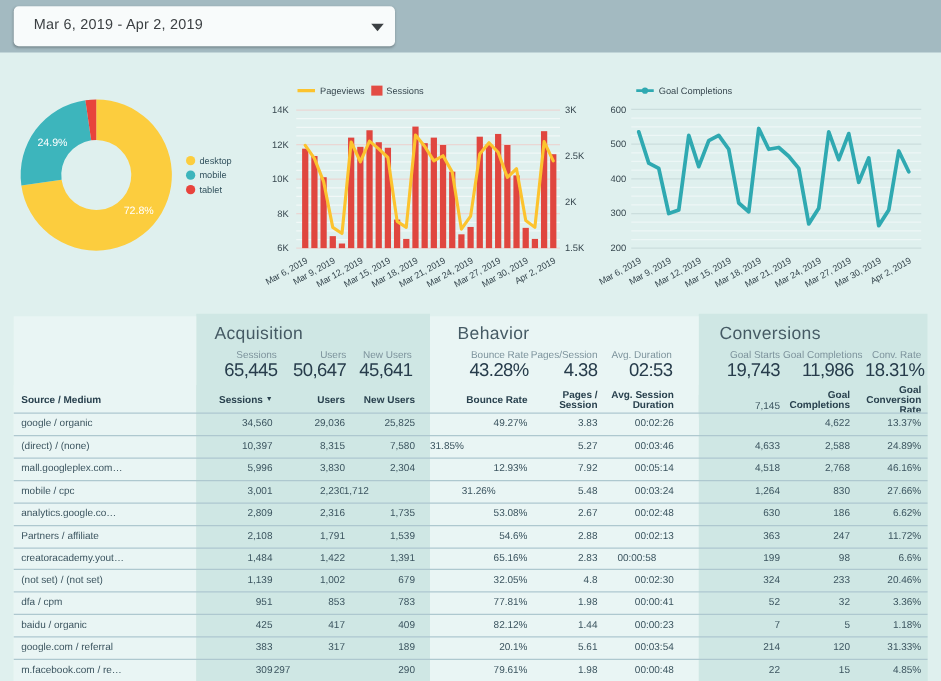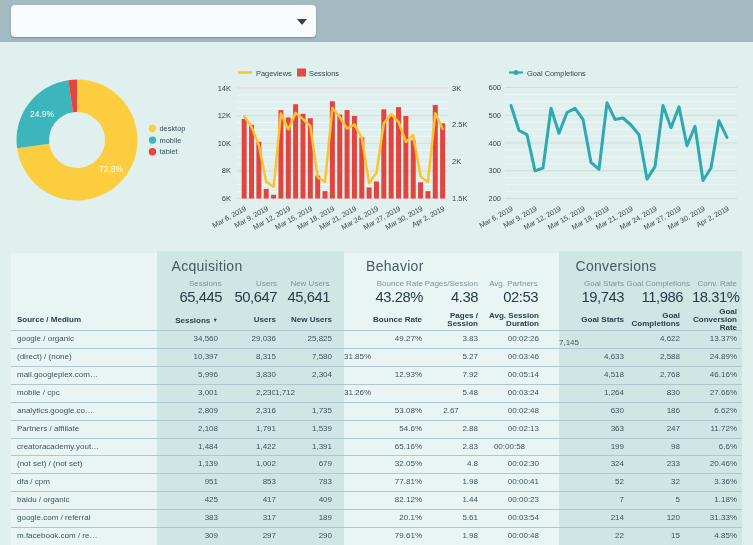--- a/index.html
+++ b/index.html
@@ -19,20 +19,21 @@
 .hc.l{justify-content:center;}
 .dc{position:absolute;font-size:8px;color:#3b545f;line-height:17.92px;box-sizing:border-box;
  white-space:nowrap;overflow:hidden;}
 .hc.a,.dc.a,.hc.c,.dc.c{background:#cfe7e4;}
 .hc.l,.dc.l,.hc.b,.dc.b{background:#e9f5f4;}
 text{font-family:"Liberation Sans",sans-serif;}
 </style></head>
 <body>
 <div class="topbar"></div>
 <div class="datebox">
+    <div class="txt">Mar 6, 2019 - Apr 2, 2019</div>
     <div class="arr"></div>
   </div>
 <svg width="753" height="215" viewBox="0 40 753 215" style="position:absolute;left:0;top:40px">
 <path d="M77.00 79.50 A60.5 60.5 0 1 1 17.08 148.34 L49.27 143.86 A28 28 0 1 0 77.00 112.00 Z" fill="#fccd3e"></path>
 <path d="M17.08 148.34 A60.5 60.5 0 0 1 68.29 80.13 L72.97 112.29 A28 28 0 0 0 49.27 143.86 Z" fill="#3db5bc"></path>
 <path d="M68.29 80.13 A60.5 60.5 0 0 1 77.00 79.50 L77.00 112.00 A28 28 0 0 0 72.97 112.29 Z" fill="#e8433c"></path>
 <text x="42" y="116.5" font-size="8.5" fill="#ffffff" text-anchor="middle">24.9%</text>
 <text x="111" y="171.5" font-size="8.5" fill="#ffffff" text-anchor="middle">72.8%</text>
 <circle cx="152.5" cy="128.5" r="3.7" fill="#fccd3e"></circle>
 <text x="159.5" y="131.2" font-size="7.4" fill="#33525e">desktop</text>
@@ -155,21 +156,21 @@
 <div class="scv" style="left:92px;width:130px;top:288.5px">65,445</div>
 <div class="scl" style="left:157px;width:120px;top:279px">Users</div>
 <div class="scv" style="left:147px;width:130px;top:288.5px">50,647</div>
 <div class="scl" style="left:209.5px;width:120px;top:279px">New Users</div>
 <div class="scv" style="left:200px;width:130px;top:288.5px">45,641</div>
 <div class="sct" style="left:366px;top:258px">Behavior</div>
 <div class="scl" style="left:303px;width:120px;top:279px">Bounce Rate</div>
 <div class="scv" style="left:293px;width:130px;top:288.5px">43.28%</div>
 <div class="scl" style="left:358px;width:120px;top:279px">Pages/Session</div>
 <div class="scv" style="left:348px;width:130px;top:288.5px">4.38</div>
-<div class="scl" style="left:417.5px;width:120px;top:279px">Avg. Partners</div>
+<div class="scl" style="left:417.5px;width:120px;top:279px">Avg. Duration</div>
 <div class="scv" style="left:408px;width:130px;top:288.5px">02:53</div>
 <div class="sct" style="left:575.5px;top:258px">Conversions</div>
 <div class="scl" style="left:504px;width:120px;top:279px">Goal Starts</div>
 <div class="scv" style="left:494px;width:130px;top:288.5px">19,743</div>
 <div class="scl" style="left:570px;width:120px;top:279px">Goal Completions</div>
 <div class="scv" style="left:553px;width:130px;top:288.5px">11,986</div>
 <div class="scl" style="left:617px;width:120px;top:279px">Conv. Rate</div>
 <div class="scv" style="left:609.5px;width:130px;top:288.5px">18.31%</div>
 <div class="hc l" style="left:11px;width:146px;top:308.0px;height:24.0px;text-align:left;padding-left:6px">
     <span>Source / Medium</span>
@@ -201,21 +202,21 @@
 <div class="hc c" style="left:681px;width:61px;top:308.0px;height:24.0px;text-align:right;padding-right:5px">
     <span>Goal<br>Conversion<br>Rate</span>
   </div>
 <div class="dc l" style="left:11px;width:146px;top:330.00px;height:17.92px;text-align:left;padding-left:6px">google / organic</div>
 <div class="dc a" style="left:157px;width:62px;top:330.00px;height:17.92px;text-align:right;padding-right:1px">34,560</div>
 <div class="dc a" style="left:219px;width:58px;top:330.00px;height:17.92px;text-align:right;padding-right:1px">29,036</div>
 <div class="dc a" style="left:277px;width:67px;top:330.00px;height:17.92px;text-align:right;padding-right:12px">25,825</div>
 <div class="dc b" style="left:344px;width:80px;top:330.00px;height:17.92px;text-align:right;padding-right:2px">49.27%</div>
 <div class="dc b" style="left:424px;width:56px;top:330.00px;height:17.92px;text-align:right;padding-right:2px">3.83</div>
 <div class="dc b" style="left:480px;width:79px;top:330.00px;height:17.92px;text-align:right;padding-right:20px">00:02:26</div>
-<div class="dc c" style="left:559px;width:66px;top:334px;height:17.92px;padding-right:1px">7,145</div>
+<div class="dc c" style="left:559px;width:66px;top:316px;height:17.92px;text-align:right;padding-right:1px">7,145</div>
 <div class="dc c" style="left:625px;width:56px;top:330.00px;height:17.92px;text-align:right;padding-right:1px">4,622</div>
 <div class="dc c" style="left:681px;width:61px;top:330.00px;height:17.92px;text-align:right;padding-right:5px">13.37%</div>
 <div class="dc l" style="left:11px;width:146px;top:347.92px;height:17.92px;text-align:left;padding-left:6px">(direct) / (none)</div>
 <div class="dc a" style="left:157px;width:62px;top:347.92px;height:17.92px;text-align:right;padding-right:1px">10,397</div>
 <div class="dc a" style="left:219px;width:58px;top:347.92px;height:17.92px;text-align:right;padding-right:1px">8,315</div>
 <div class="dc a" style="left:277px;width:67px;top:347.92px;height:17.92px;text-align:right;padding-right:12px">7,580</div>
 <div class="dc b" style="left:344px;width:80px;top:347.92px;height:17.92px;text-align:left;padding-right:2px">31.85%</div>
 <div class="dc b" style="left:424px;width:56px;top:347.92px;height:17.92px;text-align:right;padding-right:2px">5.27</div>
 <div class="dc b" style="left:480px;width:79px;top:347.92px;height:17.92px;text-align:right;padding-right:20px">00:03:46</div>
 <div class="dc c" style="left:559px;width:66px;top:347.92px;height:17.92px;text-align:right;padding-right:1px">4,633</div>
@@ -228,32 +229,32 @@
 <div class="dc b" style="left:344px;width:80px;top:365.84px;height:17.92px;text-align:right;padding-right:2px">12.93%</div>
 <div class="dc b" style="left:424px;width:56px;top:365.84px;height:17.92px;text-align:right;padding-right:2px">7.92</div>
 <div class="dc b" style="left:480px;width:79px;top:365.84px;height:17.92px;text-align:right;padding-right:20px">00:05:14</div>
 <div class="dc c" style="left:559px;width:66px;top:365.84px;height:17.92px;text-align:right;padding-right:1px">4,518</div>
 <div class="dc c" style="left:625px;width:56px;top:365.84px;height:17.92px;text-align:right;padding-right:1px">2,768</div>
 <div class="dc c" style="left:681px;width:61px;top:365.84px;height:17.92px;text-align:right;padding-right:5px">46.16%</div>
 <div class="dc l" style="left:11px;width:146px;top:383.76px;height:17.92px;text-align:left;padding-left:6px">mobile / cpc</div>
 <div class="dc a" style="left:157px;width:62px;top:383.76px;height:17.92px;text-align:right;padding-right:1px">3,001</div>
 <div class="dc a" style="left:219px;width:58px;top:383.76px;height:17.92px;text-align:right;padding-right:1px">2,230</div>
 <div class="dc a" style="left:275px;width:67px;top:383.76px;height:17.92px;text-align:left;padding-right:5px">1,712</div>
-<div class="dc b" style="left:344px;width:80px;top:383.76px;height:17.92px;text-align:left;padding-right:2px">31.26%</div>
+<div class="dc b" style="left:344px;width:80px;top:383.76px;height:17.92px;text-align:center;padding-right:2px">31.26%</div>
 <div class="dc b" style="left:424px;width:56px;top:383.76px;height:17.92px;text-align:right;padding-right:2px">5.48</div>
 <div class="dc b" style="left:480px;width:79px;top:383.76px;height:17.92px;text-align:right;padding-right:20px">00:03:24</div>
 <div class="dc c" style="left:559px;width:66px;top:383.76px;height:17.92px;text-align:right;padding-right:1px">1,264</div>
 <div class="dc c" style="left:625px;width:56px;top:383.76px;height:17.92px;text-align:right;padding-right:1px">830</div>
 <div class="dc c" style="left:681px;width:61px;top:383.76px;height:17.92px;text-align:right;padding-right:5px">27.66%</div>
 <div class="dc l" style="left:11px;width:146px;top:401.68px;height:17.92px;text-align:left;padding-left:6px">analytics.google.co…</div>
 <div class="dc a" style="left:157px;width:62px;top:401.68px;height:17.92px;text-align:right;padding-right:1px">2,809</div>
 <div class="dc a" style="left:219px;width:58px;top:401.68px;height:17.92px;text-align:right;padding-right:1px">2,316</div>
 <div class="dc a" style="left:277px;width:67px;top:401.68px;height:17.92px;text-align:right;padding-right:12px">1,735</div>
 <div class="dc b" style="left:344px;width:80px;top:401.68px;height:17.92px;text-align:right;padding-right:2px">53.08%</div>
-<div class="dc b" style="left:424px;width:56px;top:401.68px;height:17.92px;text-align:center;padding-right:2px">2.67</div>
+<div class="dc b" style="left:424px;width:56px;top:401.68px;height:17.92px;text-align:right;padding-right:2px">2.67</div>
 <div class="dc b" style="left:480px;width:79px;top:401.68px;height:17.92px;text-align:right;padding-right:20px">00:02:48</div>
 <div class="dc c" style="left:559px;width:66px;top:401.68px;height:17.92px;text-align:right;padding-right:1px">630</div>
 <div class="dc c" style="left:625px;width:56px;top:401.68px;height:17.92px;text-align:right;padding-right:1px">186</div>
 <div class="dc c" style="left:681px;width:61px;top:401.68px;height:17.92px;text-align:right;padding-right:5px">6.62%</div>
 <div class="dc l" style="left:11px;width:146px;top:419.60px;height:17.92px;text-align:left;padding-left:6px">Partners / affiliate</div>
 <div class="dc a" style="left:157px;width:62px;top:419.60px;height:17.92px;text-align:right;padding-right:1px">2,108</div>
 <div class="dc a" style="left:219px;width:58px;top:419.60px;height:17.92px;text-align:right;padding-right:1px">1,791</div>
 <div class="dc a" style="left:277px;width:67px;top:419.60px;height:17.92px;text-align:right;padding-right:12px">1,539</div>
 <div class="dc b" style="left:344px;width:80px;top:419.60px;height:17.92px;text-align:right;padding-right:2px">54.6%</div>
 <div class="dc b" style="left:424px;width:56px;top:419.60px;height:17.92px;text-align:right;padding-right:2px">2.88</div>
@@ -306,21 +307,21 @@
 <div class="dc a" style="left:219px;width:58px;top:509.20px;height:17.92px;text-align:right;padding-right:1px">317</div>
 <div class="dc a" style="left:277px;width:67px;top:509.20px;height:17.92px;text-align:right;padding-right:12px">189</div>
 <div class="dc b" style="left:344px;width:80px;top:509.20px;height:17.92px;text-align:right;padding-right:2px">20.1%</div>
 <div class="dc b" style="left:424px;width:56px;top:509.20px;height:17.92px;text-align:right;padding-right:2px">5.61</div>
 <div class="dc b" style="left:480px;width:79px;top:509.20px;height:17.92px;text-align:right;padding-right:20px">00:03:54</div>
 <div class="dc c" style="left:559px;width:66px;top:509.20px;height:17.92px;text-align:right;padding-right:1px">214</div>
 <div class="dc c" style="left:625px;width:56px;top:509.20px;height:17.92px;text-align:right;padding-right:1px">120</div>
 <div class="dc c" style="left:681px;width:61px;top:509.20px;height:17.92px;text-align:right;padding-right:5px">31.33%</div>
 <div class="dc l" style="left:11px;width:146px;top:527.12px;height:17.92px;text-align:left;padding-left:6px">m.facebook.com / re…</div>
 <div class="dc a" style="left:157px;width:62px;top:527.12px;height:17.92px;text-align:right;padding-right:1px">309</div>
-<div class="dc a" style="left:219px;width:58px;top:527.12px;height:17.92px;text-align:right;padding-right:1px">297</div>
+<div class="dc a" style="left:219px;width:58px;top:527.12px;height:17.92px;padding-right:1px">297</div>
 <div class="dc a" style="left:277px;width:67px;top:527.12px;height:17.92px;text-align:right;padding-right:12px">290</div>
 <div class="dc b" style="left:344px;width:80px;top:527.12px;height:17.92px;text-align:right;padding-right:2px">79.61%</div>
 <div class="dc b" style="left:424px;width:56px;top:527.12px;height:17.92px;text-align:right;padding-right:2px">1.98</div>
 <div class="dc b" style="left:480px;width:79px;top:527.12px;height:17.92px;text-align:right;padding-right:20px">00:00:48</div>
 <div class="dc c" style="left:559px;width:66px;top:527.12px;height:17.92px;text-align:right;padding-right:1px">22</div>
 <div class="dc c" style="left:625px;width:56px;top:527.12px;height:17.92px;text-align:right;padding-right:1px">15</div>
 <div class="dc c" style="left:681px;width:61px;top:527.12px;height:17.92px;text-align:right;padding-right:5px">4.85%</div>
 <div style="position:absolute;left:11px;width:731px;top:330.00px;height:1px;background:#aec8cf"></div>
 <div style="position:absolute;left:11px;width:731px;top:347.92px;height:1px;background:#aec8cf"></div>
 <div style="position:absolute;left:11px;width:731px;top:365.84px;height:1px;background:#aec8cf"></div>

